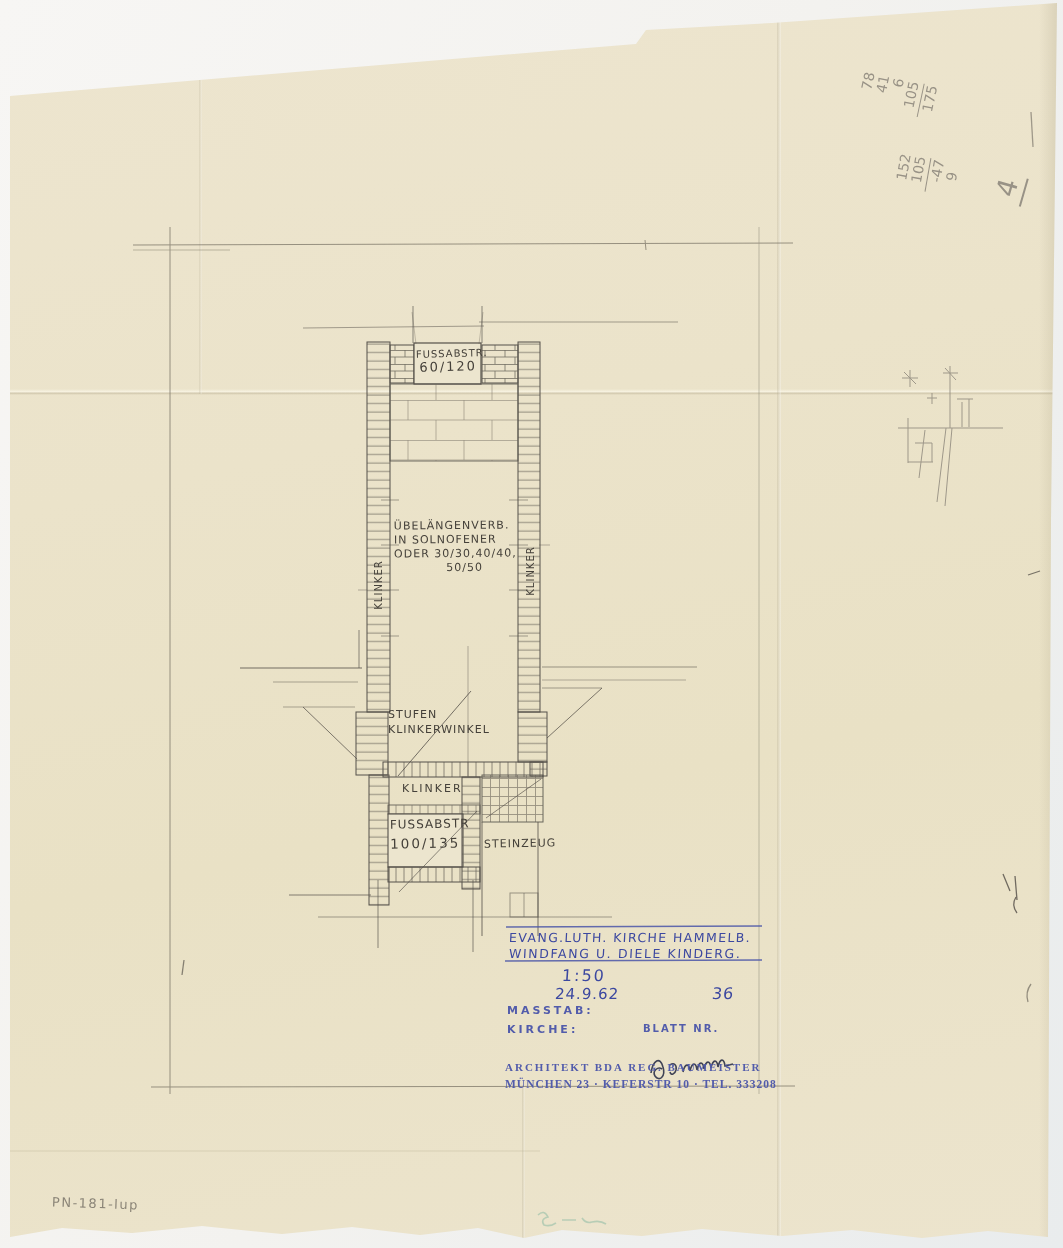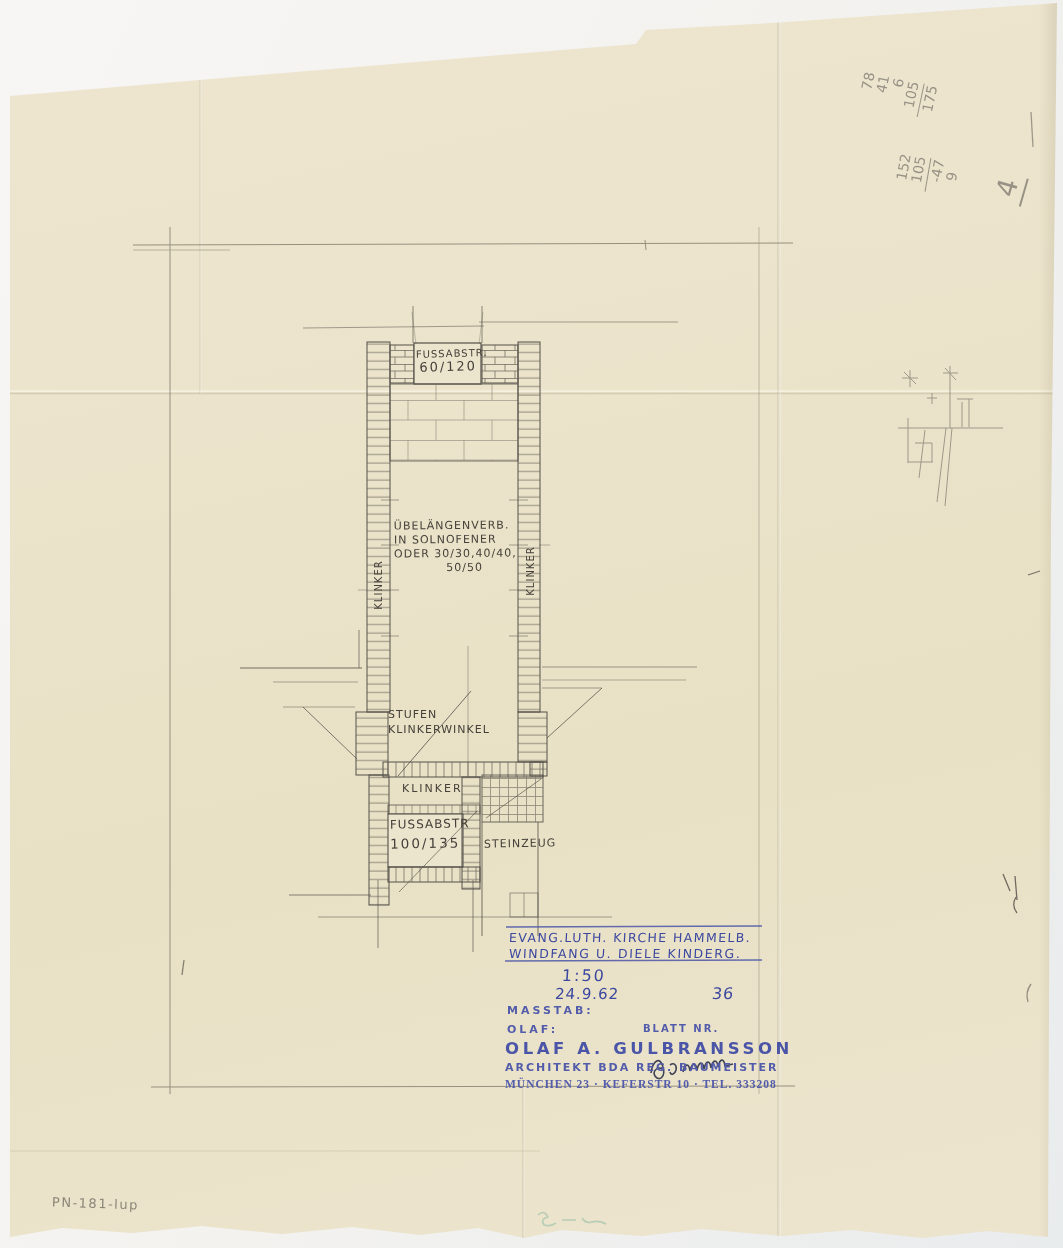--- a/index.html
+++ b/index.html
@@ -206,22 +206,21 @@
               border-bottom:2px solid #8a847a;padding:0 6px 2px;">4</div>
 
   <div class="lbl" style="left:52px;top:1196px;font-size:13px;color:#8b8578;letter-spacing:1.5px;transform:rotate(2deg);">PN-181-lup</div>
 
   <div class="lbl blue" style="left:509px;top:930px;font-size:12.5px;letter-spacing:1.4px;transform:skewX(-3deg);">EVANG.LUTH. KIRCHE HAMMELB.</div>
   <div class="lbl blue" style="left:509px;top:946px;font-size:12.5px;letter-spacing:1.6px;transform:skewX(-3deg);">WINDFANG U. DIELE KINDERG.</div>
 
   <div class="lbl stamp" style="left:507px;top:971px;font-size:11px;letter-spacing:3px;">MASSTAB:</div>
   <div class="lbl blue" style="left:562px;top:966px;font-size:16px;letter-spacing:2px;transform:skewX(-4deg);">1:50</div>
 
-  <div class="lbl stamp" style="left:507px;top:990px;font-size:11px;letter-spacing:3px;">OLAF:</div>
+  <div class="lbl stamp" style="left:507px;top:990px;font-size:11px;letter-spacing:3px;">KIRCHE:</div>
   <div class="lbl blue" style="left:555px;top:985px;font-size:15px;letter-spacing:1px;transform:skewX(-4deg);">24.9.62</div>
   <div class="lbl stamp" style="left:643px;top:990px;font-size:10px;letter-spacing:2px;">BLATT NR.</div>
   <div class="lbl blue" style="left:712px;top:984px;font-size:16px;letter-spacing:1px;transform:skewX(-6deg);">36</div>
 
-  <div class="lbl stamp" style="left:505px;top:1006px;font-size:16.5px;letter-spacing:3.6px;color:#4a55a8;">OLAF A. GULBRANSSON</div>
-  <div class="lbl stamp" style="left:505px;top:1028px;font-size:11px;letter-spacing:2px;">ARCHITEKT BDA REG. BAUMEISTER</div>
+  <div class="lbl stamp" style="left:505px;top:1028px;font-size:11px;letter-spacing:2px;font-family:Liberation Serif, serif;">ARCHITEKT BDA REG. BAUMEISTER</div>
   <div class="lbl stamp" style="left:505px;top:1045px;font-size:11.5px;letter-spacing:1px;font-family:Liberation Serif, serif;">MÜNCHEN 23 · KEFERSTR 10 · TEL. 333208</div>
 
 </div>
 
 </body></html>

